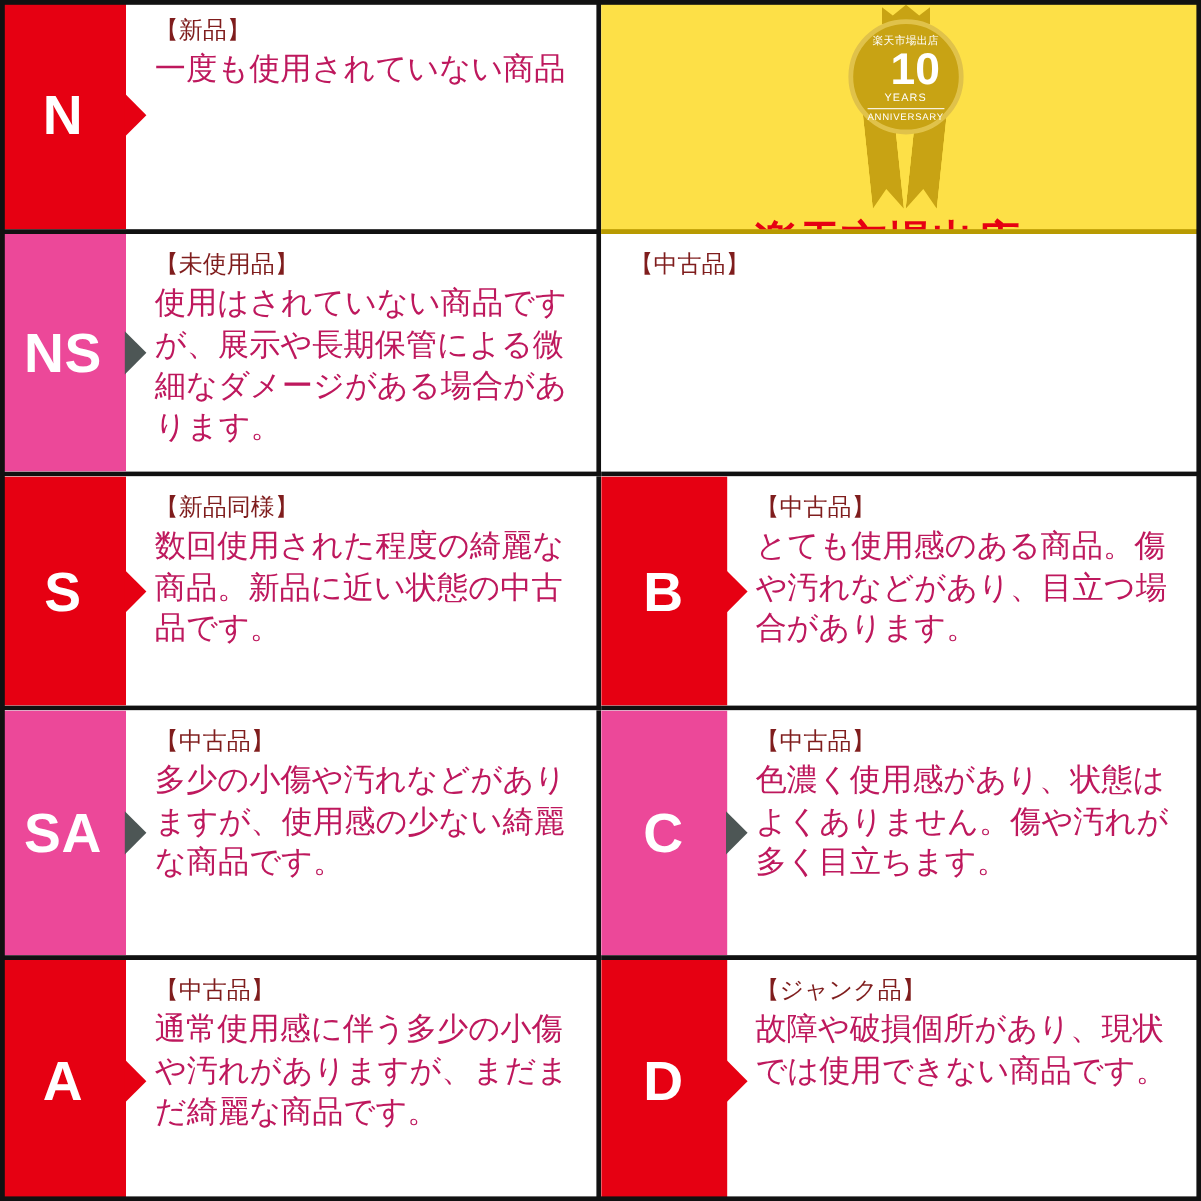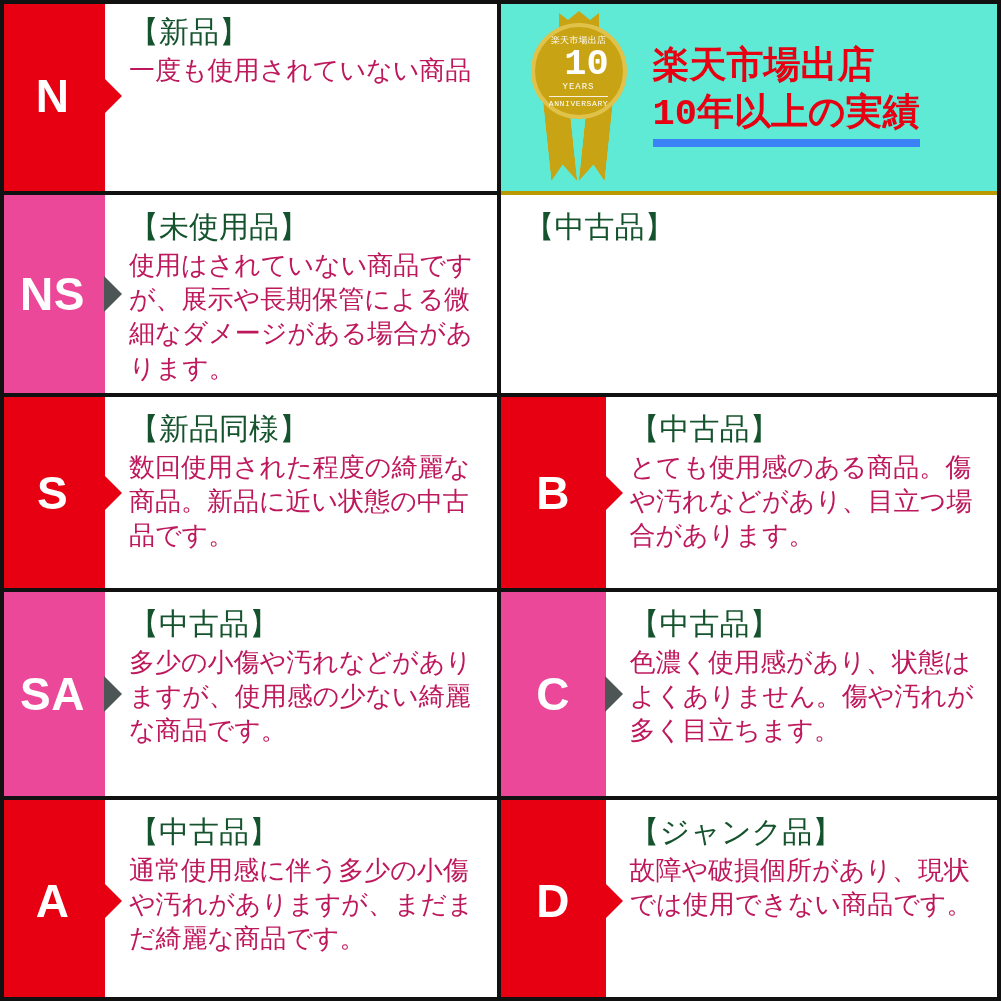--- a/index.html
+++ b/index.html
@@ -84,45 +84,44 @@
   }
   .desc {
     flex: 1 1 auto;
     padding: 14px 10px 10px 24px;
     box-sizing: border-box;
     display: flex;
     flex-direction: column;
     justify-content: flex-start;
   }
   .desc .title {
-    font-size: 30px;
+    font-size: 20px;
     line-height: 1.22;
-    color: #14532d;
+    color: #7f1d1d;
     font-weight: 500;
     margin-bottom: 2px;
     white-space: nowrap;
   }
   .desc .body {
     font-size: 26px;
     line-height: 1.32;
     color: #be185d;
     font-weight: 400;
   }
   
   .promo {
     position: relative;
     display: flex;
-    flex-direction: row;
+    flex-direction: column;
     align-items: center;
-    background: #5eead4;
+    background: #fde047;
     border-bottom: 4px solid #b89a00;
     box-sizing: border-box;
     padding: 0 6px 0 14px;
     overflow: hidden;
-    font-family: Liberation Mono, monospace;
   }
   .promo-medal {
     position: relative;
     flex: 0 0 128px;
     height: 178px;
     display: flex;
     align-items: flex-start;
     justify-content: center;
   }
   .medal-wrap {

